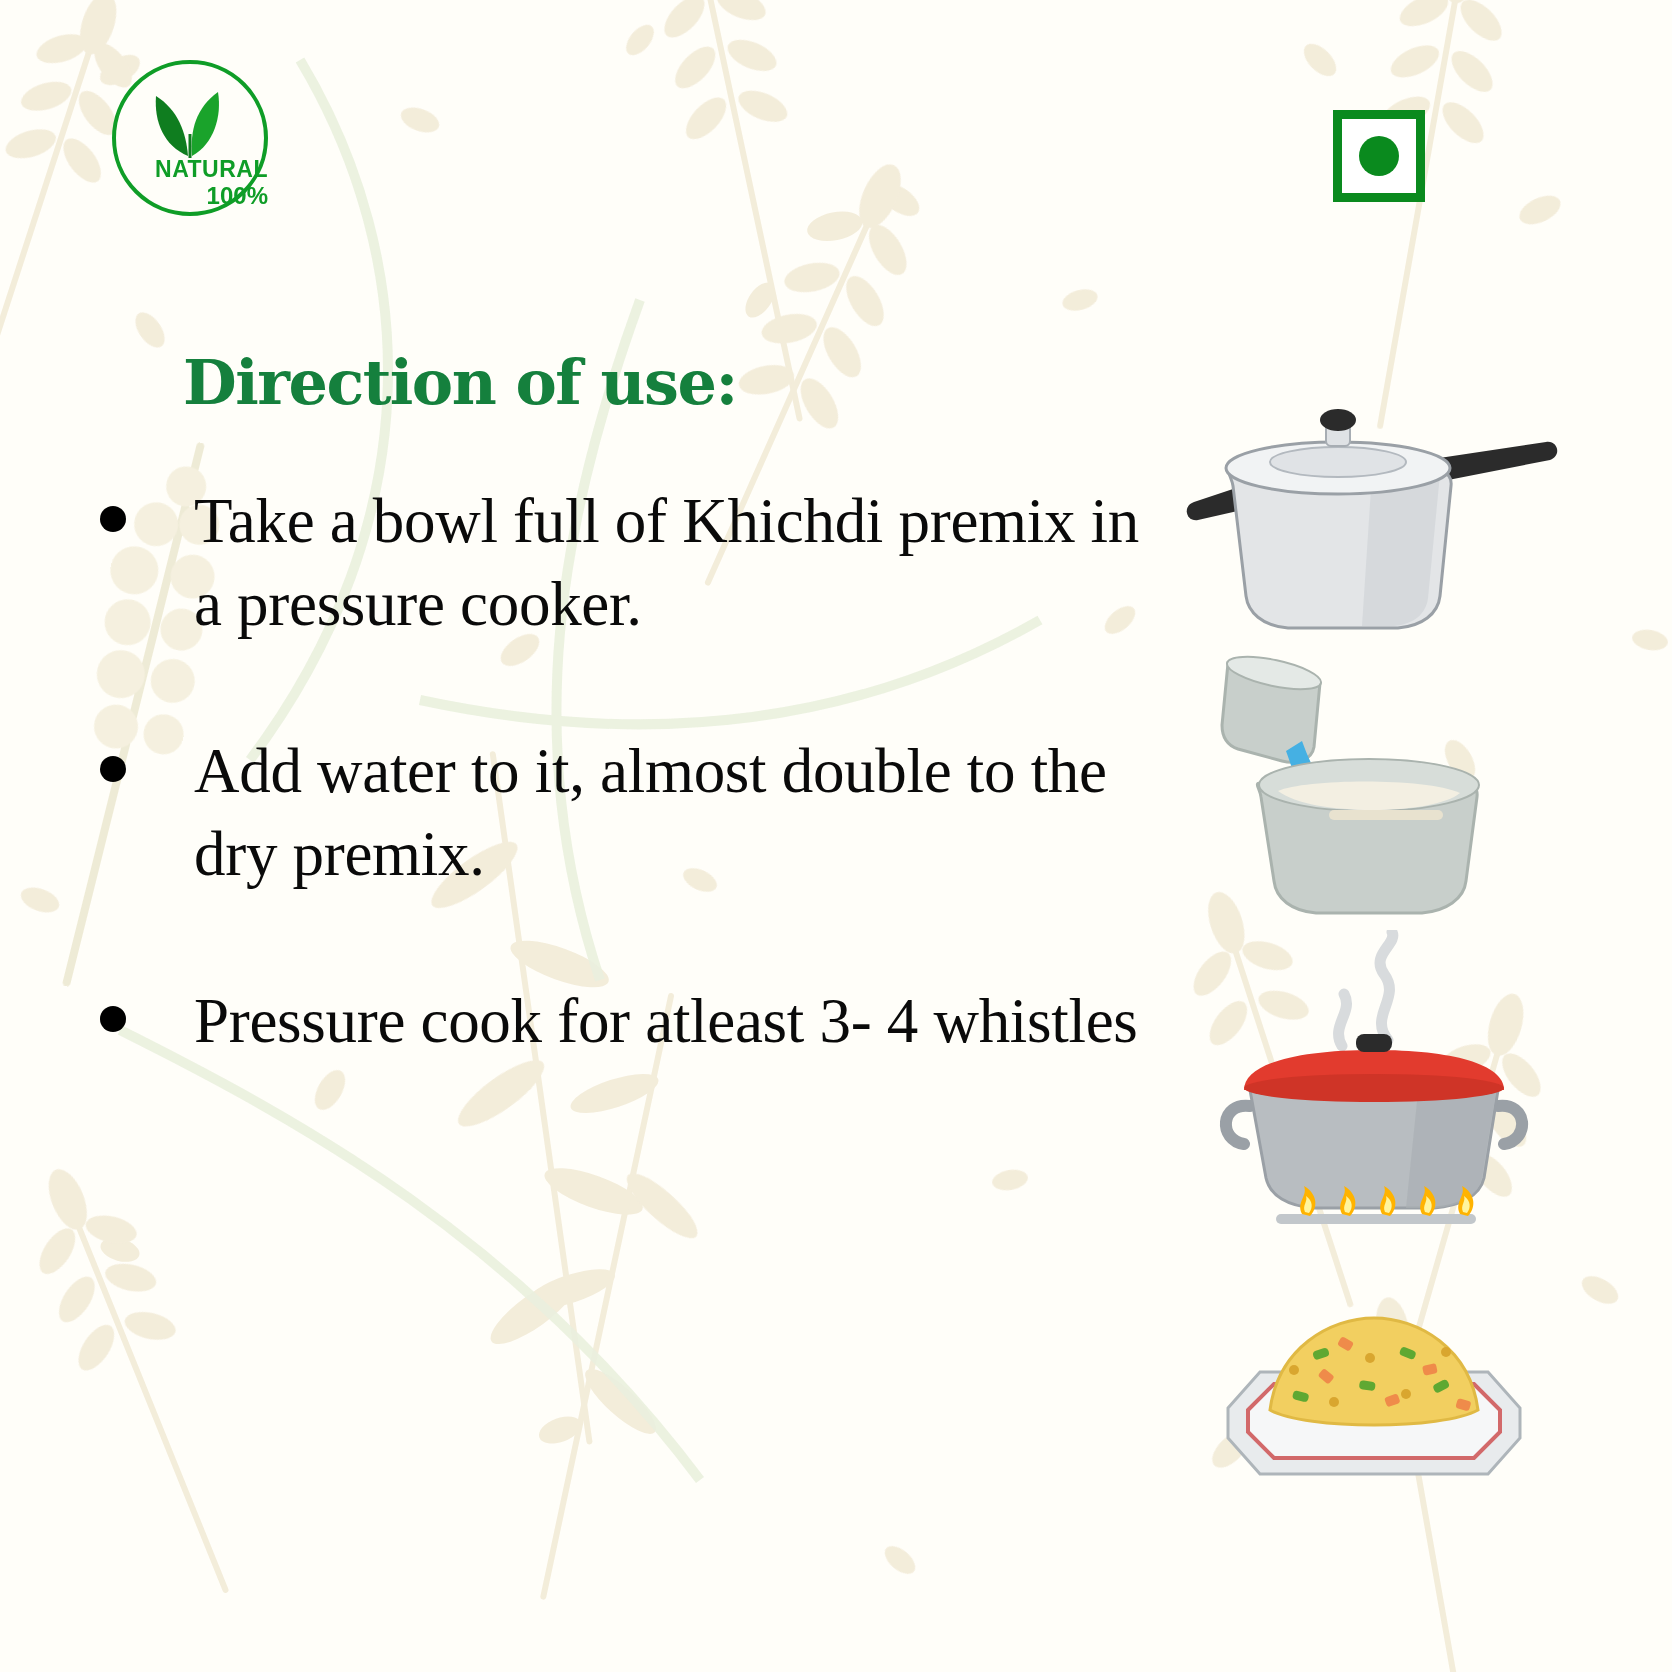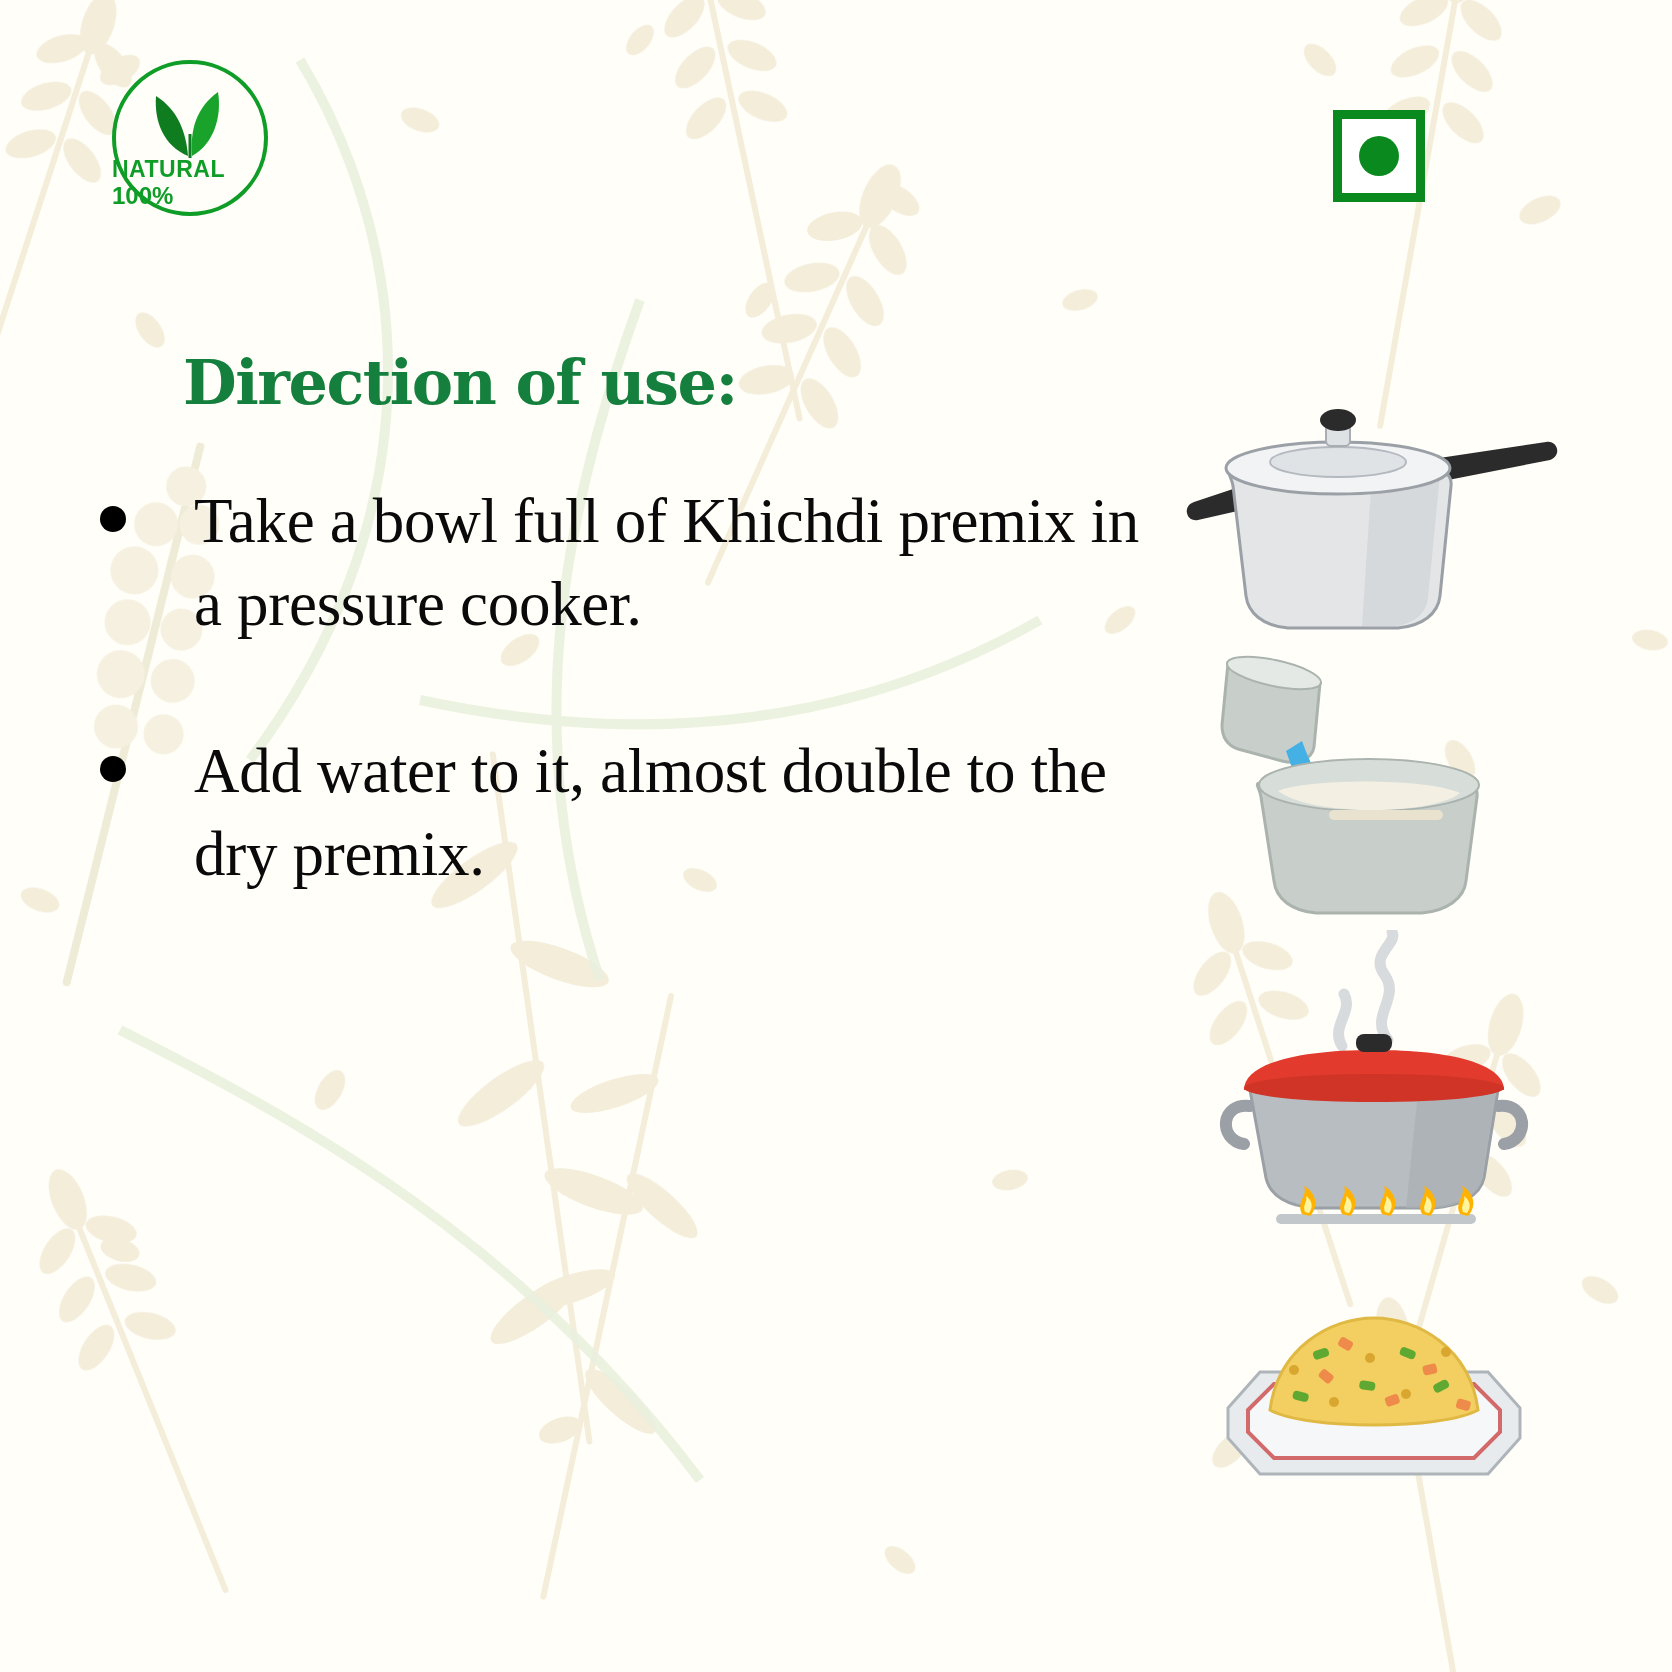--- a/index.html
+++ b/index.html
@@ -47,21 +47,21 @@
     left: 30px;
     top: 26px;
     width: 96px;
     height: 74px;
   }
   .natural-badge .txt {
     position: absolute;
     left: 0;
     right: 0;
     top: 96px;
-    text-align: left;
+    text-align: right;
     font-family: "Liberation Sans", sans-serif;
     font-weight: bold;
     color: #0f9d27;
     line-height: 1.15;
   }
   .natural-badge .txt .l1 { font-size: 23px; letter-spacing: 0.5px; }
   .natural-badge .txt .l2 { font-size: 24px; }
 
   .veg-mark {
     position: absolute;
@@ -335,20 +335,24 @@
 
     <ul id="steps">
       <li>
         <span class="bullet"></span>
         <span class="step-text">Take a bowl full of Khichdi premix in a pressure cooker.</span>
       </li>
       <li>
         <span class="bullet"></span>
         <span class="step-text">Add water to it, almost double to the dry premix.</span>
       </li>
+      <li>
+        <span class="bullet"></span>
+        <span class="step-text">Pressure cook for atleast 3- 4 whistles</span>
+      </li>
     </ul>
   </div>
 
   <svg class="illus" id="illus-cooker" viewBox="0 0 400 250" aria-hidden="true">
 
     <path d="M250 60 L370 42 C382 40 386 56 374 60 L262 82 Z" fill="#2b2b2b"></path>
 
     <path d="M60 88 L18 102 C6 106 10 122 22 120 L66 110 Z" fill="#2b2b2b"></path>
 
     <path d="M56 72 L264 72 C272 72 276 78 275 86 L264 196 C262 214 246 226 222 228 L112 228 C86 226 72 212 70 196 L57 86 C56 78 50 72 56 72 Z" fill="#e3e5e7" stroke="#9aa0a6" stroke-width="3"></path>

